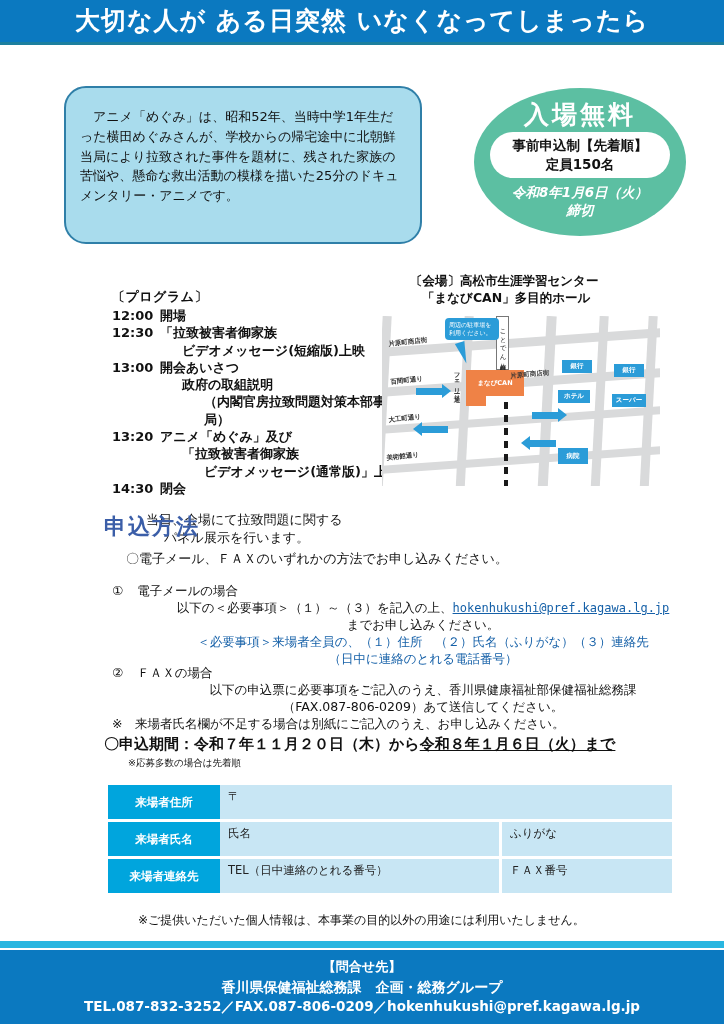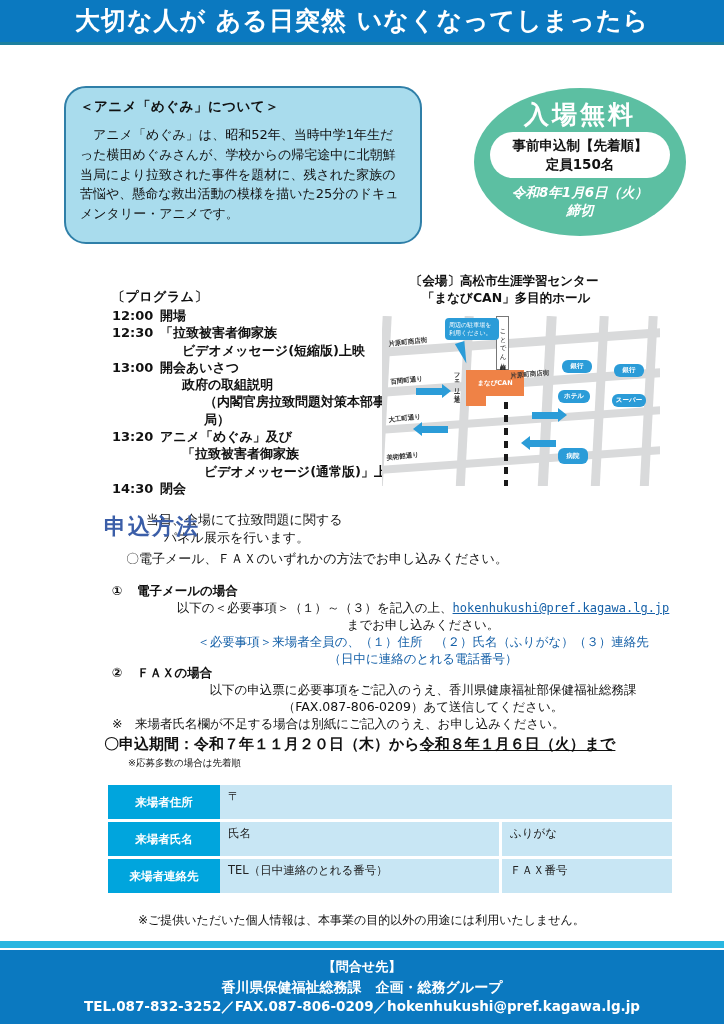--- a/index.html
+++ b/index.html
@@ -71,21 +71,21 @@
     font-weight:bold;color:#111;line-height:1.38;}
   .venue .v2{padding-left:12px;}
   .map{position:absolute;left:382px;top:316px;width:278px;height:170px;
     background:#ffffff;overflow:hidden;}
   .road{position:absolute;background:#d9dadb;}
   .rail{position:absolute;width:4px;background:
     repeating-linear-gradient(to bottom,#1a1a1a 0 7px,transparent 7px 13px);}
   .mlabel{position:absolute;font-size:6.5px;color:#333;white-space:nowrap;
     transform-origin:left top;font-weight:bold;}
   .mbox{position:absolute;background:#2b9cd8;color:#fff;font-size:6.5px;
-    text-align:center;font-weight:bold;white-space:nowrap;border-radius:6px;}
+    text-align:center;font-weight:bold;white-space:nowrap;}
   .mcan{position:absolute;background:#ef8246;color:#fff;font-size:6.5px;
     font-weight:bold;text-align:center;}
   .station{position:absolute;background:#fff;border:1px solid #777;
     font-size:6.5px;writing-mode:vertical-rl;text-align:center;
     color:#222;letter-spacing:1px;padding:2px 1px;}
   .callout{position:absolute;background:#2b9cd8;color:#fff;font-size:6px;
     border-radius:4px;padding:3px 4px;line-height:1.3;}
   .callout-tail{position:absolute;width:0;height:0;
     border-left:5px solid transparent;border-right:5px solid transparent;
     border-top:22px solid #2b9cd8;}
@@ -94,21 +94,21 @@
     border-top:7px solid transparent;border-bottom:7px solid transparent;}
   .arrow.right::after{right:-9px;border-left:9px solid #2b9cd8;}
   .arrow.left::after{left:-9px;border-right:9px solid #2b9cd8;}
 
   
   .apply-title{position:absolute;left:104px;top:512px;font-size:22px;
     font-weight:bold;color:#3b5ea8;letter-spacing:2px;}
   .apply-lead{position:absolute;left:126px;top:550px;font-size:13px;color:#111;}
 
   .sec{position:absolute;font-size:12.5px;color:#111;line-height:1.36;}
-  .sec-head{font-weight:bold;}
+  .sec-head{font-weight:normal;}
   .ind1{padding-left:22px;text-align:center;}
   .blue{color:#1560a8;}
   .ul{text-decoration:underline;}
   .mono{font-family:"DejaVu Sans Mono","Liberation Mono",monospace;font-size:12px;}
 
   .period{position:absolute;left:104px;top:735px;font-size:15px;font-weight:bold;
     color:#111;white-space:nowrap;}
   .period .ul{text-decoration:underline;}
   .period-note{position:absolute;left:128px;top:757px;font-size:9.5px;color:#111;}
 
@@ -140,21 +140,20 @@
 <body>
 
 <div class="page">
 
   <div class="header-band">
     <div class="title">大切な人が ある日突然 いなくなってしまったら</div>
   </div>
   <div class="header-rule"></div>
 
   <div class="desc-box">
-    <div class="desc-title">＜アニメ「めぐみ」について＞</div>
     <div class="desc-body">アニメ「めぐみ」は、昭和52年、当時中学1年生だった横田めぐみさんが、学校からの帰宅途中に北朝鮮当局により拉致された事件を題材に、残された家族の苦悩や、懸命な救出活動の模様を描いた25分のドキュメンタリー・アニメです。</div>
   </div>
 
   <div class="badge">
     <div class="badge-free">入場無料</div>
     <div class="badge-pill">
       <div>事前申込制【先着順】</div>
       <div>定員150名</div>
     </div>
     <div class="badge-deadline">

